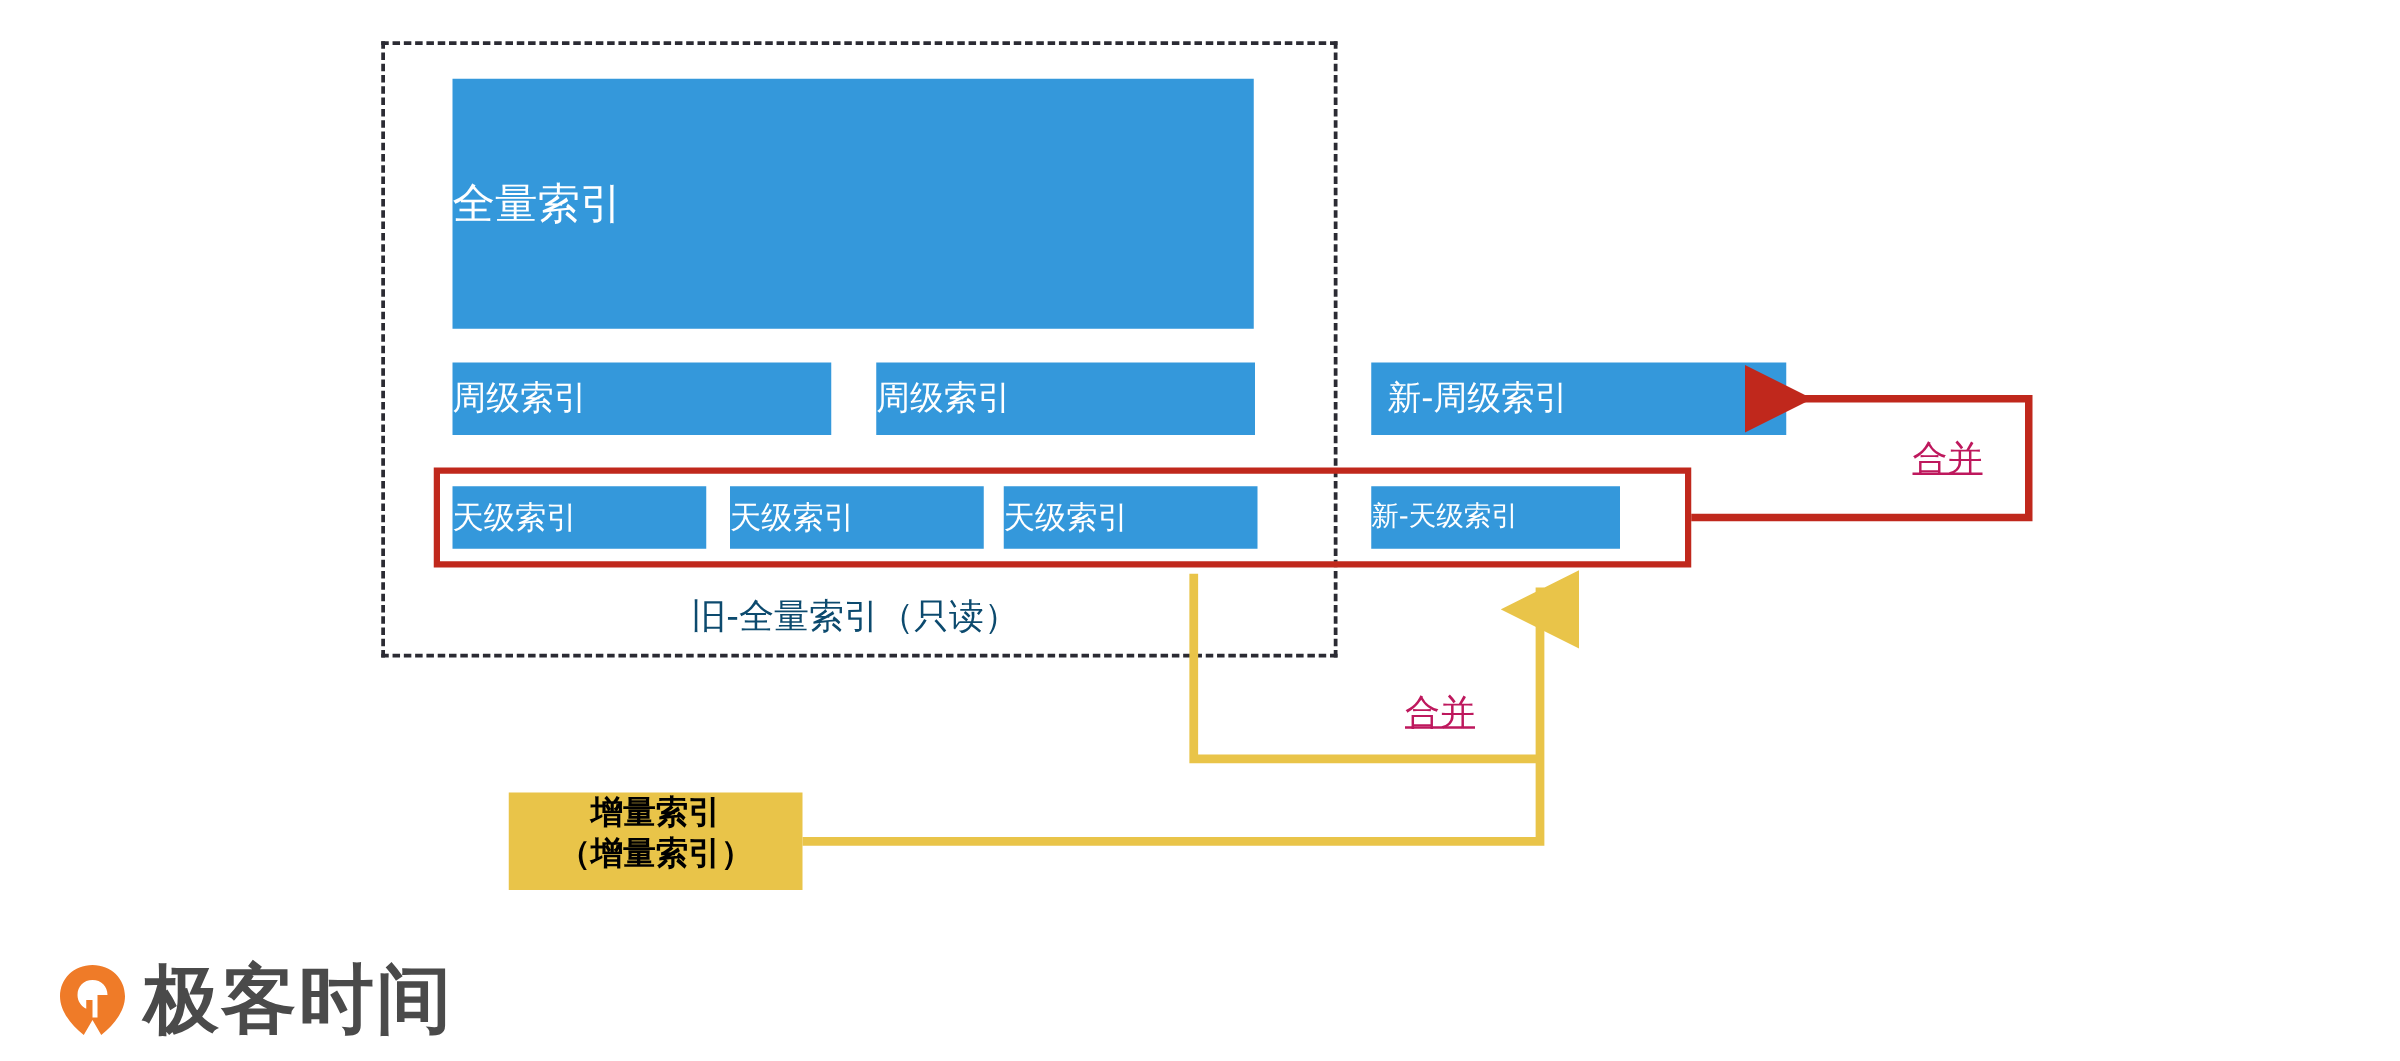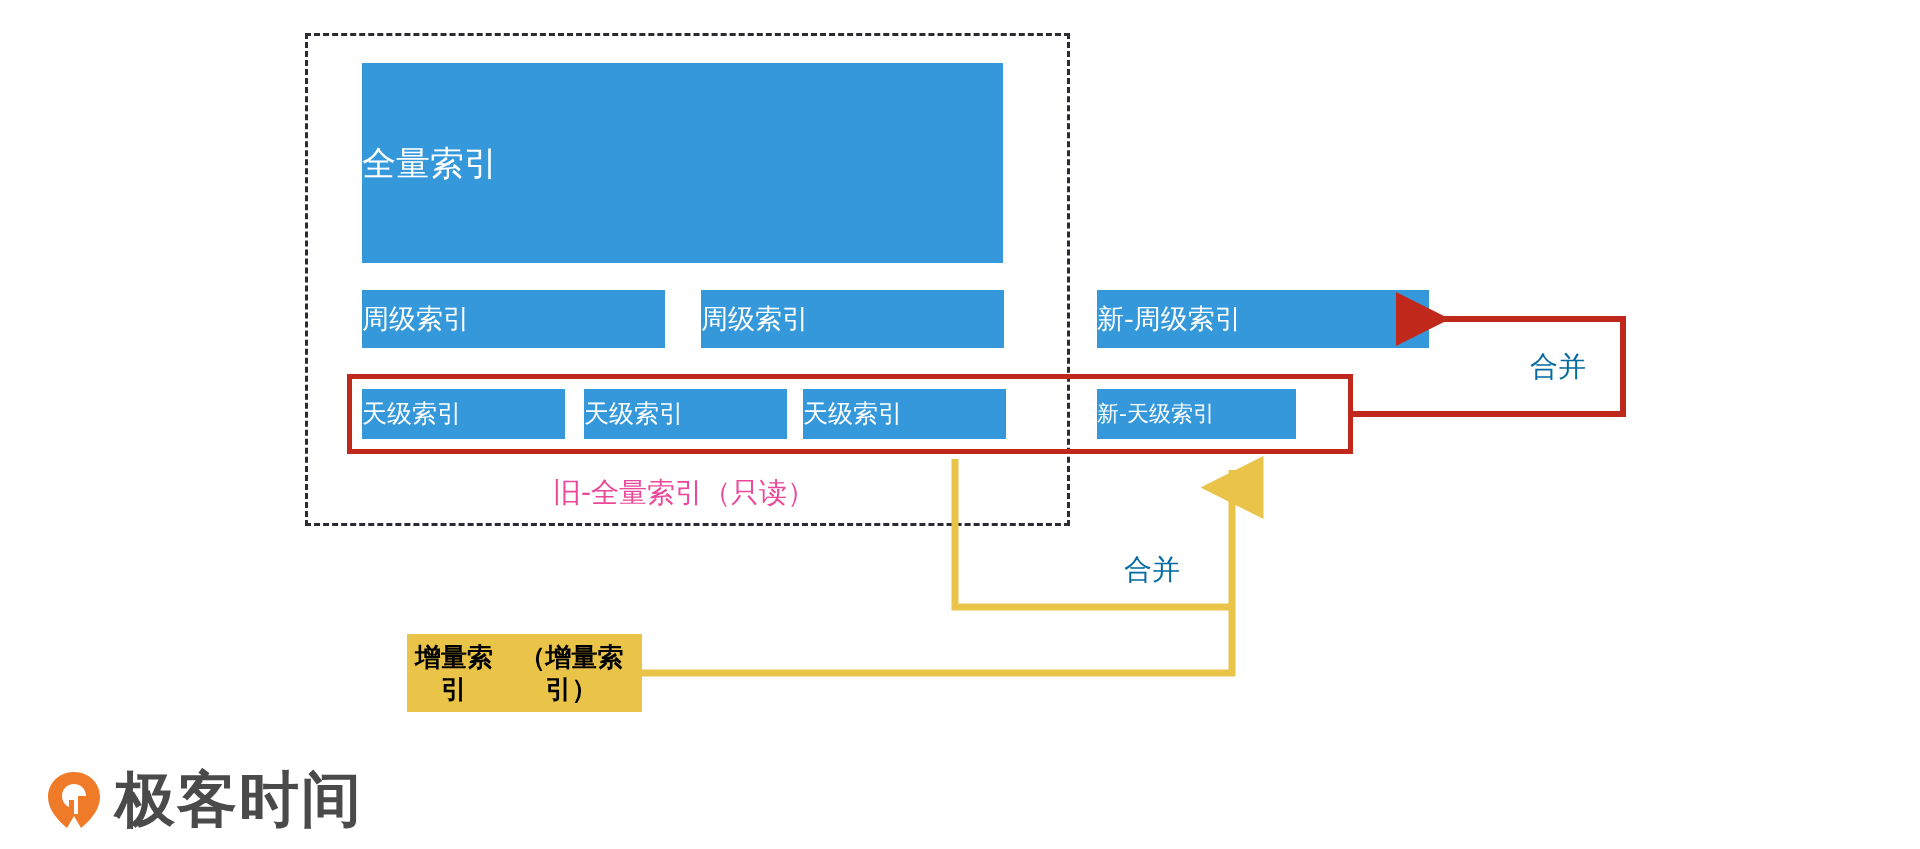--- a/index.html
+++ b/index.html
@@ -30,43 +30,44 @@
     line-height: 1.25;
   }
   .blue {
     background: #3498db;
     color: #ffffff;
   }
   .yellowbox {
     background: #e9c449;
     color: #000000;
     font-weight: bold;
-    flex-direction: row;
+    flex-direction: column;
   }
   .dashed-region {
     position: absolute;
     border: 3px dashed #2b2b33;
     box-sizing: border-box;
     background: transparent;
   }
   .red-region {
     position: absolute;
     border: 5px solid #c0281c;
     box-sizing: border-box;
     background: transparent;
   }
   .caption {
     position: absolute;
-    color: #ec4899;
+    color: #0c4a6e;
     white-space: nowrap;
   }
   .arrow-label {
     position: absolute;
-    color: #0369a1;
+    color: #be185d;
     white-space: nowrap;
+    text-decoration: underline;
   }
   svg.overlay {
     position: absolute;
     left: 0; top: 0;
     width: 1920px;
     height: 849px;
     pointer-events: none;
   }
   .logo {
     position: absolute;
@@ -92,21 +93,21 @@
     <span>全量索引</span>
   </div>
 
   <div class="box blue" style="left:362px; top:290px; width:303px; height:58px; font-size:27px;">
     <span>周级索引</span>
   </div>
   <div class="box blue" style="left:701px; top:290px; width:303px; height:58px; font-size:27px;">
     <span>周级索引</span>
   </div>
 
-  <div class="box blue" style="left:1097px; top:290px; width:332px; height:58px; font-size:27px;">
+  <div class="box blue" style="left:1097px; top:290px; width:332px; height:58px; font-size:27px;padding-left:13px;">
     <span>新-周级索引</span>
   </div>
 
   <div class="red-region" style="left:347px; top:374px; width:1006px; height:80px;"></div>
 
   <div class="box blue" style="left:362px; top:389px; width:203px; height:50px; font-size:25px;">
     <span>天级索引</span>
   </div>
   <div class="box blue" style="left:584px; top:389px; width:203px; height:50px; font-size:25px;">
     <span>天级索引</span>

